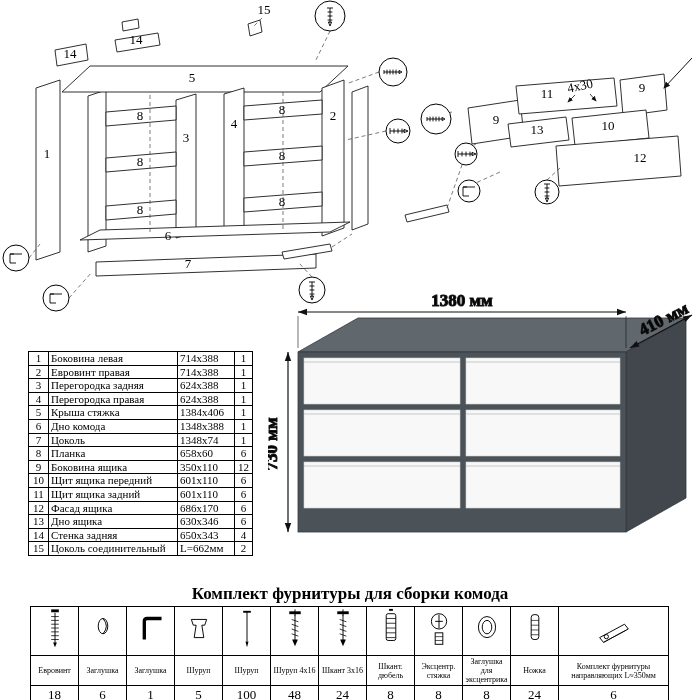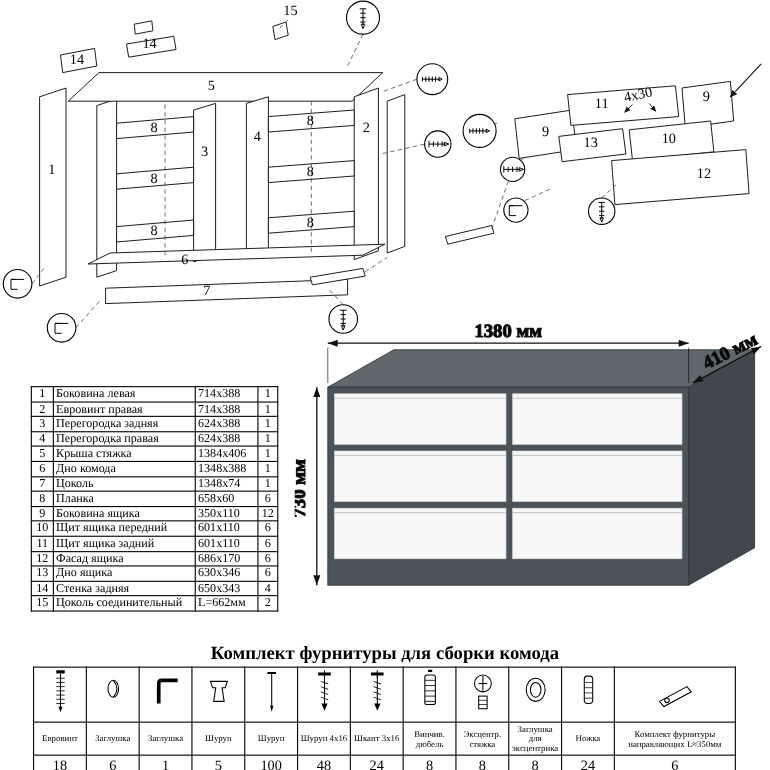--- a/index.html
+++ b/index.html
@@ -415,21 +415,21 @@
             </svg></td>
         </tr>
       <tr id="hw-labels-row">
           <td class="hw-label-cell">Евровинт</td>
           <td class="hw-label-cell">Заглушка</td>
           <td class="hw-label-cell">Заглушка</td>
           <td class="hw-label-cell">Шуруп</td>
           <td class="hw-label-cell">Шуруп</td>
           <td class="hw-label-cell">Шуруп 4x16</td>
           <td class="hw-label-cell">Шкант 3x16</td>
-          <td class="hw-label-cell">Винчив. дюбель</td>
+          <td class="hw-label-cell">Шкант. дюбель</td>
           <td class="hw-label-cell">Эксцентр. стяжка</td>
           <td class="hw-label-cell">Заглушка для эксцентрика</td>
           <td class="hw-label-cell">Ножка</td>
           <td class="hw-label-cell">Комплект фурнитуры направляющих L≈350мм</td>
         </tr>
       <tr id="hw-qty-row">
           <td class="hw-qty-cell">18</td>
           <td class="hw-qty-cell">6</td>
           <td class="hw-qty-cell">1</td>
           <td class="hw-qty-cell">5</td>

